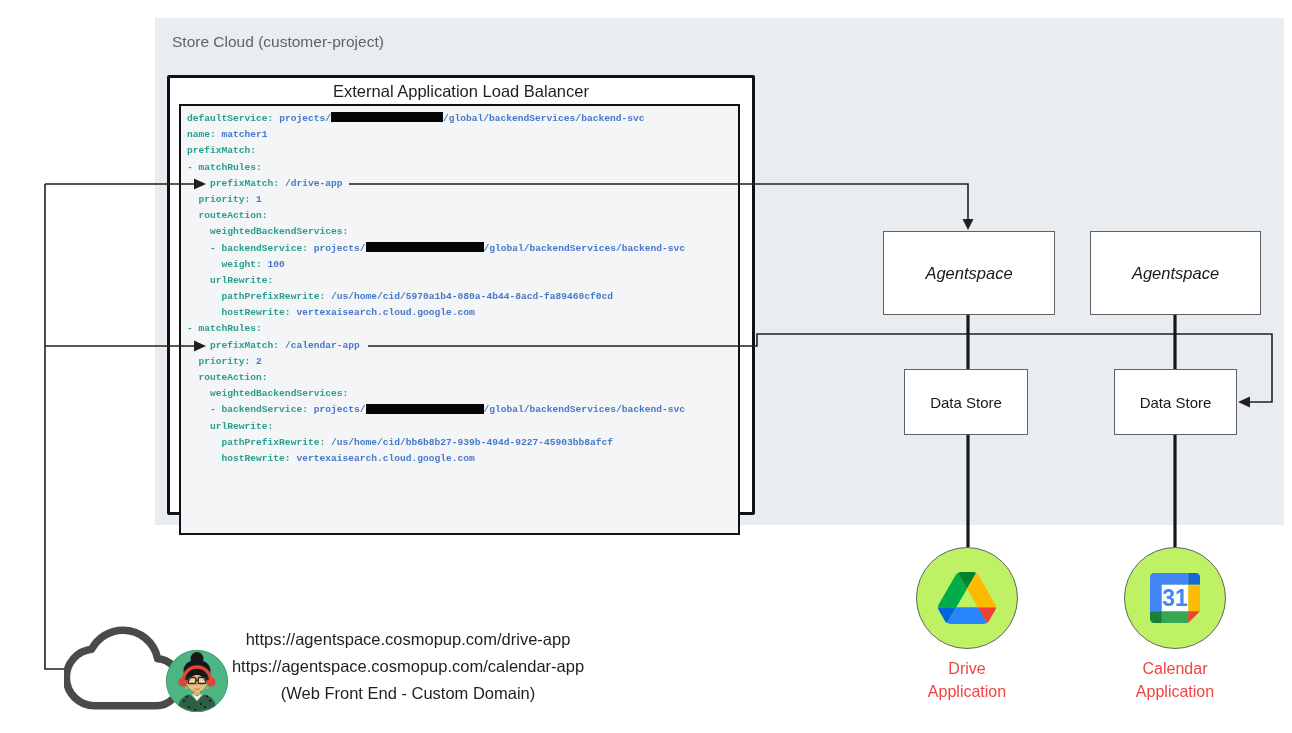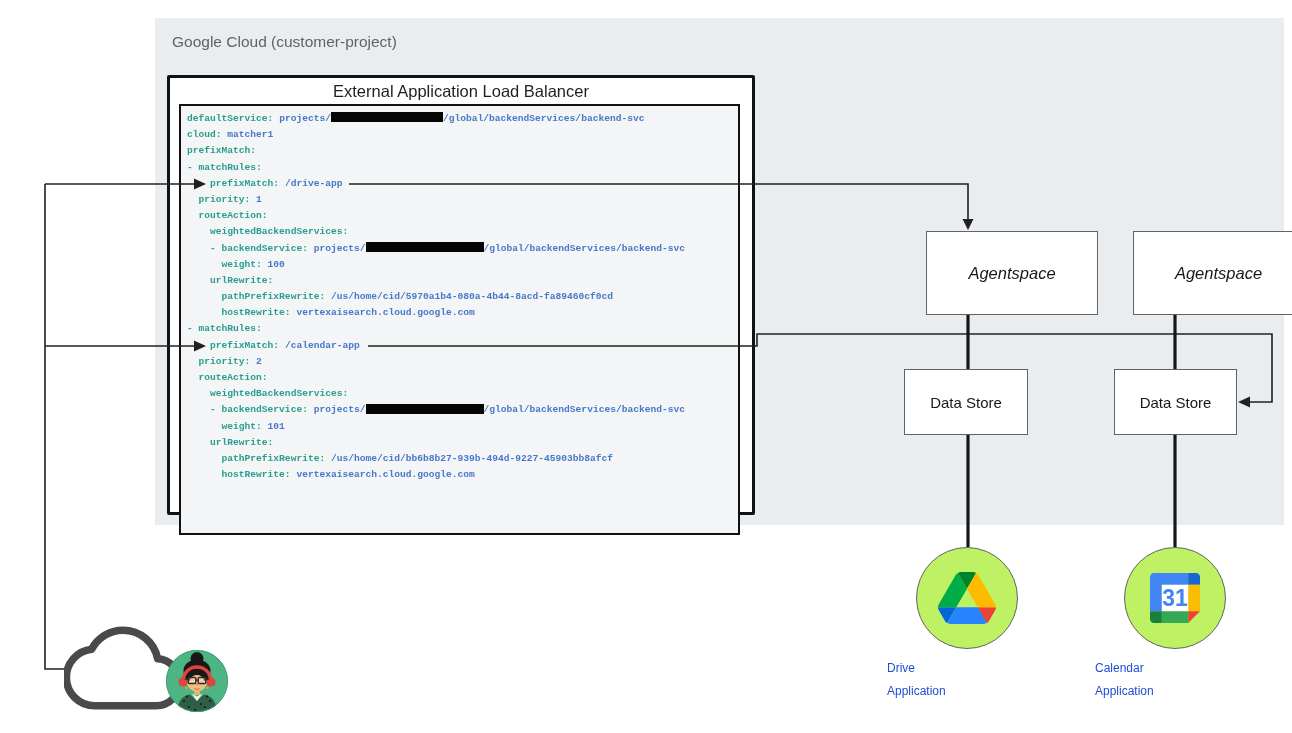--- a/index.html
+++ b/index.html
@@ -18,78 +18,77 @@
               border:2px solid #101114;box-sizing:border-box;overflow:hidden;
               font-family:"Liberation Mono","DejaVu Sans Mono",monospace;font-size:9.6px;line-height:16.2px;
               padding:5px 0 0 6px;font-weight:bold;}
   .cl{white-space:pre;height:16.2px;}
   .cl .k{color:#2a9d8f;}
   .cl .v{color:#4878c8;}
   .redact{display:inline-block;background:#050505;height:10px;vertical-align:middle;margin-top:-2px;}
   
   .node{position:absolute;background:#ffffff;border:1.7px solid #5f6368;box-sizing:border-box;
         display:flex;align-items:center;justify-content:center;z-index:2;color:#17181a;}
-  .agentspace{font-style:italic;font-size:16.5px;margin-left:43px;}
+  .agentspace{font-style:italic;font-size:16.5px;}
   .datastore{font-size:15px;}
   #as1{left:883px;top:231px;width:172px;height:84px;}
   #as2{left:1090px;top:231px;width:171px;height:84px;}
   #ds1{left:904px;top:369px;width:124px;height:66px;}
   #ds2{left:1114px;top:369px;width:123px;height:66px;}
   
   .app-circle{position:absolute;width:102px;height:102px;border-radius:50%;background:#bef264;
               border:1.6px solid #606469;box-sizing:border-box;z-index:2;
               display:flex;align-items:center;justify-content:center;}
   #drive-circle{left:916px;top:547px;}
   #calendar-circle{left:1124px;top:547px;}
-  .app-label{position:absolute;width:160px;font-size:12px;line-height:23px;
-             color:#1d4ed8;white-space:pre-line;z-index:2;}
+  .app-label{position:absolute;width:160px;text-align:center;font-size:16px;line-height:23px;
+             color:#ef4444;white-space:pre-line;z-index:2;}
   #drive-label{left:887px;top:657px;}
   #calendar-label{left:1095px;top:657px;}
   
   .overlay{position:absolute;left:0;top:0;width:1292px;height:733px;z-index:3;pointer-events:none;}
   .wire{stroke:#212121;stroke-width:1.6;fill:none;}
   .wire-thick{stroke:#161616;stroke-width:3.2;fill:none;}
   .arrow{fill:#212121;stroke:none;}
   
   .cloud-wrap{position:absolute;left:64px;top:616px;z-index:4;}
   .avatar-wrap{position:absolute;left:165px;top:649px;z-index:5;}
   .frontend-text{position:absolute;left:228px;top:626px;width:360px;text-align:center;
                  font-size:16.5px;line-height:27px;color:#1f1f1f;z-index:2;}
 </style>
 </head>
 <body>
 
 <div class="canvas">
 
   <div class="gcp-panel"></div>
-  <div class="gcp-label">Google Cloud (customer-project)</div>
+  <div class="gcp-label">Store Cloud (customer-project)</div>
 
   <div class="lb-box">
     <div class="lb-title">External Application Load Balancer</div>
     <div class="code-block">
         <div class="cl"><span class="k">defaultService: </span><span class="v">projects/</span><span class="redact" style="width: 112px;"></span><span class="v">/global/backendServices/backend-svc</span></div>
-        <div class="cl"><span class="k">cloud: </span><span class="v">matcher1</span></div>
+        <div class="cl"><span class="k">name: </span><span class="v">matcher1</span></div>
         <div class="cl"><span class="k">prefixMatch:</span></div>
         <div class="cl"><span class="k">- matchRules:</span></div>
         <div class="cl"><span class="k">  - prefixMatch: </span><span class="v">/drive-app</span></div>
         <div class="cl"><span class="k">  priority: </span><span class="v">1</span></div>
         <div class="cl"><span class="k">  routeAction:</span></div>
         <div class="cl"><span class="k">    weightedBackendServices:</span></div>
         <div class="cl"><span class="k">    - backendService: </span><span class="v">projects/</span><span class="redact" style="width: 118px;"></span><span class="v">/global/backendServices/backend-svc</span></div>
         <div class="cl"><span class="k">      weight: </span><span class="v">100</span></div>
         <div class="cl"><span class="k">    urlRewrite:</span></div>
         <div class="cl"><span class="k">      pathPrefixRewrite: </span><span class="v">/us/home/cid/5970a1b4-080a-4b44-8acd-fa89460cf0cd</span></div>
         <div class="cl"><span class="k">      hostRewrite: </span><span class="v">vertexaisearch.cloud.google.com</span></div>
         <div class="cl"><span class="k">- matchRules:</span></div>
         <div class="cl"><span class="k">  - prefixMatch: </span><span class="v">/calendar-app</span></div>
         <div class="cl"><span class="k">  priority: </span><span class="v">2</span></div>
         <div class="cl"><span class="k">  routeAction:</span></div>
         <div class="cl"><span class="k">    weightedBackendServices:</span></div>
         <div class="cl"><span class="k">    - backendService: </span><span class="v">projects/</span><span class="redact" style="width: 118px;"></span><span class="v">/global/backendServices/backend-svc</span></div>
-        <div class="cl"><span class="k">      weight: </span><span class="v">101</span></div>
         <div class="cl"><span class="k">    urlRewrite:</span></div>
         <div class="cl"><span class="k">      pathPrefixRewrite: </span><span class="v">/us/home/cid/bb6b8b27-939b-494d-9227-45903bb8afcf</span></div>
         <div class="cl"><span class="k">      hostRewrite: </span><span class="v">vertexaisearch.cloud.google.com</span></div>
       </div>
   </div>
 
   <div id="as1" class="node agentspace">Agentspace</div>
   <div id="as2" class="node agentspace">Agentspace</div>
   <div id="ds1" class="node datastore">Data Store</div>
   <div id="ds2" class="node datastore">Data Store</div>
@@ -176,14 +175,19 @@
           <circle cx="40" cy="58" r="1.1"></circle>
             <circle cx="45" cy="52" r="1.1"></circle>
             <circle cx="36" cy="55" r="1.1"></circle>
           <circle cx="22" cy="47.5" r="1.1"></circle>
             <circle cx="42" cy="47.5" r="1.1"></circle>
         </g>
       </g>
       <circle cx="32" cy="32" r="30.6" fill="none" stroke="#3f9e70" stroke-width="1"></circle>
     </svg>
   </div>
+  <div class="frontend-text">
+    <div>https://agentspace.cosmopup.com/drive-app</div>
+    <div>https://agentspace.cosmopup.com/calendar-app</div>
+    <div>(Web Front End - Custom Domain)</div>
+  </div>
 
 </div>
 
 </body></html>

